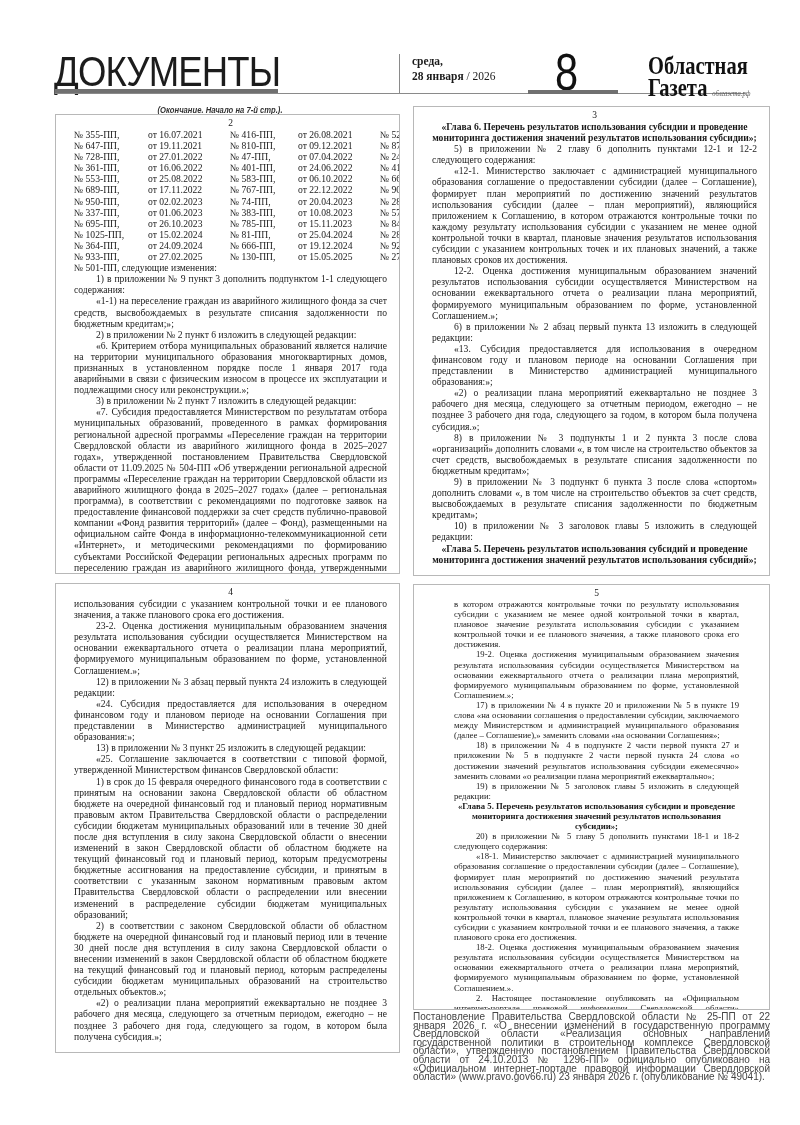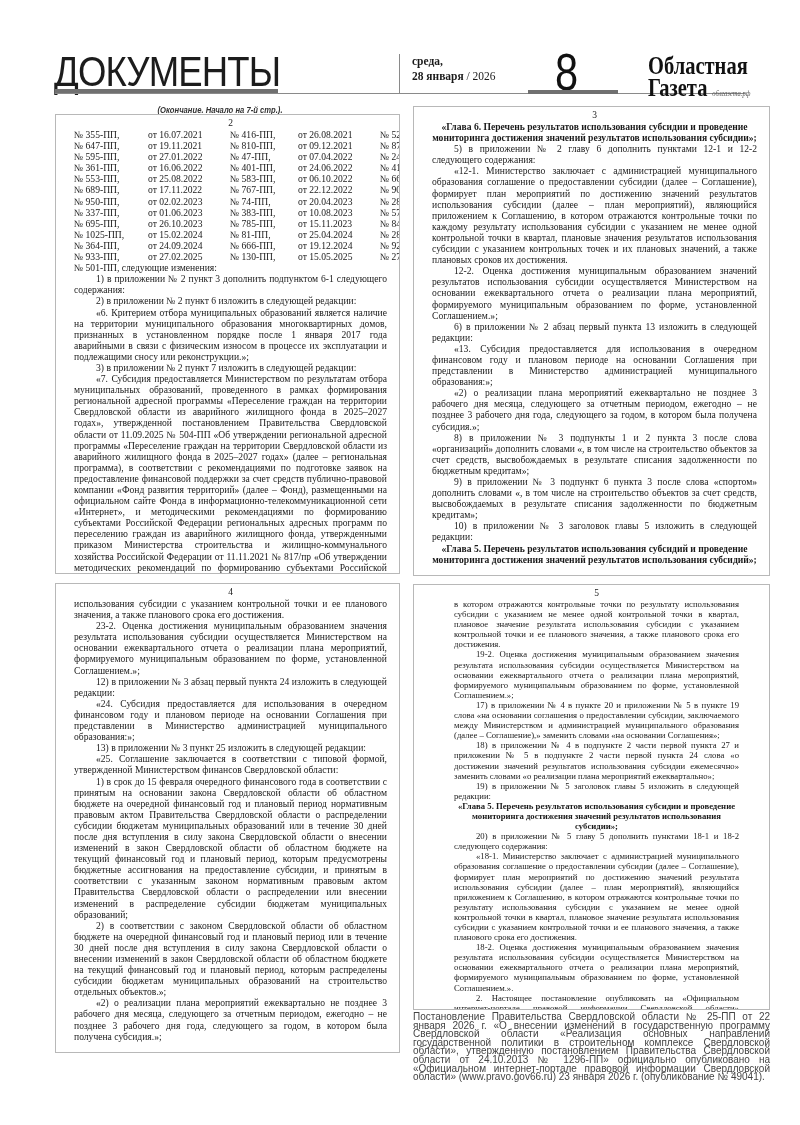--- a/index.html
+++ b/index.html
@@ -51,21 +51,21 @@
       <span>№ 416-ПП,</span>
       <span>от 26.08.2021</span>
       <span>№ 525-ПП,</span>
       <span>от 30.09.2021</span>
       <span>№ 647-ПП,</span>
       <span>от 19.11.2021</span>
       <span>№ 810-ПП,</span>
       <span>от 09.12.2021</span>
       <span>№ 876-ПП,</span>
       <span>от 16.12.2021</span>
-      <span>№ 595-ПП,</span>
+      <span>№ 728-ПП,</span>
       <span>от 27.01.2022</span>
       <span>№ 47-ПП,</span>
       <span>от 07.04.2022</span>
       <span>№ 243-ПП,</span>
       <span>от 02.06.2022</span>
       <span>№ 361-ПП,</span>
       <span>от 16.06.2022</span>
       <span>№ 401-ПП,</span>
       <span>от 24.06.2022</span>
       <span>№ 417-ПП,</span>
@@ -114,21 +114,22 @@
       <span>от 23.12.2024</span>
       <span>№ 933-ПП,</span>
       <span>от 27.02.2025</span>
       <span>№ 130-ПП,</span>
       <span>от 15.05.2025</span>
       <span>№ 275-ПП и</span>
       <span>от 04.09.2025</span>
     </div>
   <div id="p2paras">
       <p class="noind">№ 501-ПП, следующие изменения:</p>
-      <p>1) в приложении № 2 пункт 3 дополнить подпунктом 6-1 следующего содержания:</p>
+      <p>1) в приложении № 9 пункт 3 дополнить подпунктом 1-1 следующего содержания:</p>
+      <p>«1-1) на переселение граждан из аварийного жилищного фонда за счет средств, высвобождаемых в результате списания задолженности по бюджетным кредитам;»;</p>
       <p>2) в приложении № 2 пункт 6 изложить в следующей редакции:</p>
       <p>«6. Критерием отбора муниципальных образований является наличие на территории муниципального образования многоквартирных домов, признанных в установленном порядке после 1 января 2017 года аварийными в связи с физическим износом в процессе их эксплуатации и подлежащими сносу или реконструкции.»;</p>
       <p>3) в приложении № 2 пункт 7 изложить в следующей редакции:</p>
       <p>«7. Субсидия предоставляется Министерством по результатам отбора муниципальных образований, проведенного в рамках формирования региональной адресной программы «Переселение граждан на территории Свердловской области из аварийного жилищного фонда в 2025–2027 годах», утвержденной постановлением Правительства Свердловской области от 11.09.2025 № 504-ПП «Об утверждении региональной адресной программы «Переселение граждан на территории Свердловской области из аварийного жилищного фонда в 2025–2027 годах» (далее – региональная программа), в соответствии с рекомендациями по подготовке заявок на предоставление финансовой поддержки за счет средств публично-правовой компании «Фонд развития территорий» (далее – Фонд), размещенными на официальном сайте Фонда в информационно-телекоммуникационной сети «Интернет», и методическими рекомендациями по формированию субъектами Российской Федерации региональных адресных программ по переселению граждан из аварийного жилищного фонда, утвержденными приказом Министерства строительства и жилищно-коммунального хозяйства Российской Федерации от 11.11.2021 № 817/пр «Об утверждении методических рекомендаций по формированию субъектами Российской Федерации региональных адресных программ по переселению граждан из аварийного жилищного фонда».»;</p>
     </div>
 </div>
 
 <div class="sheet" style="left:413px; top:106px; width:357px; height:470px;">
   <div class="pnum">3</div>
   <p class="head">«Глава 6. Перечень результатов использования субсидии и проведение мониторинга достижения значений результатов использования субсидии»;</p>

